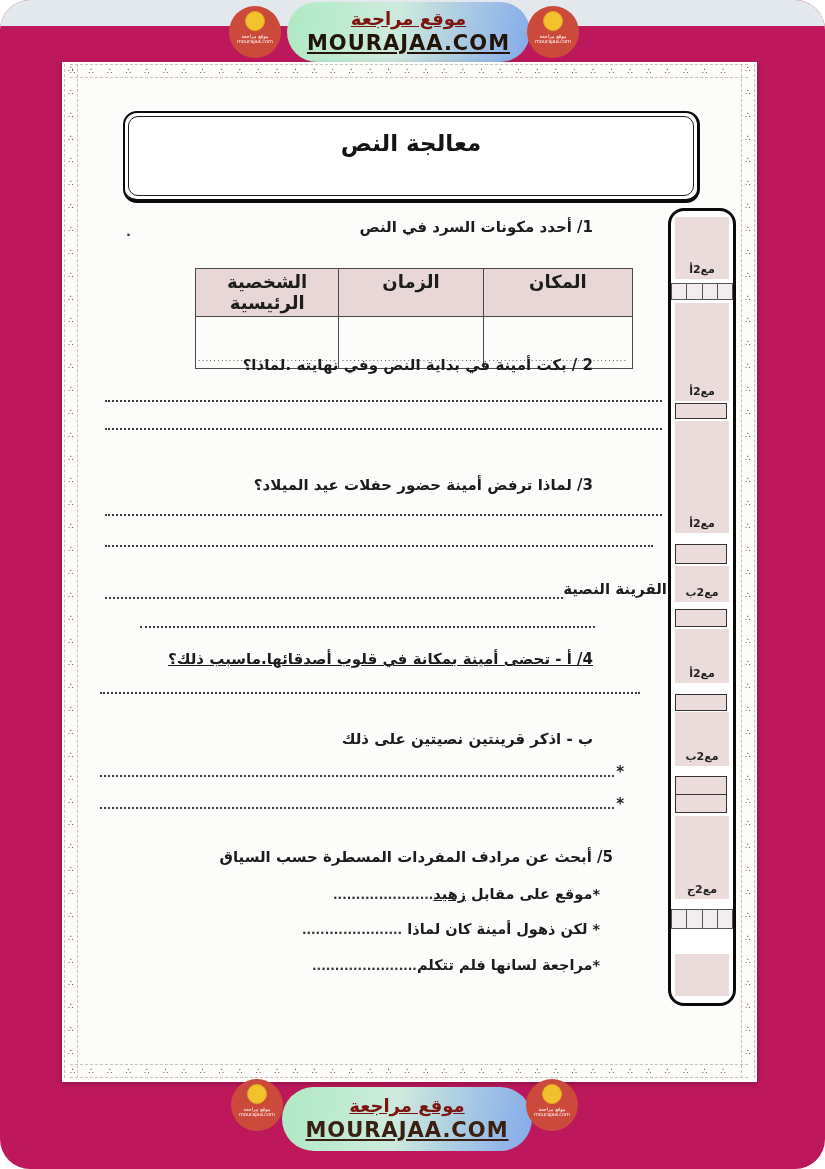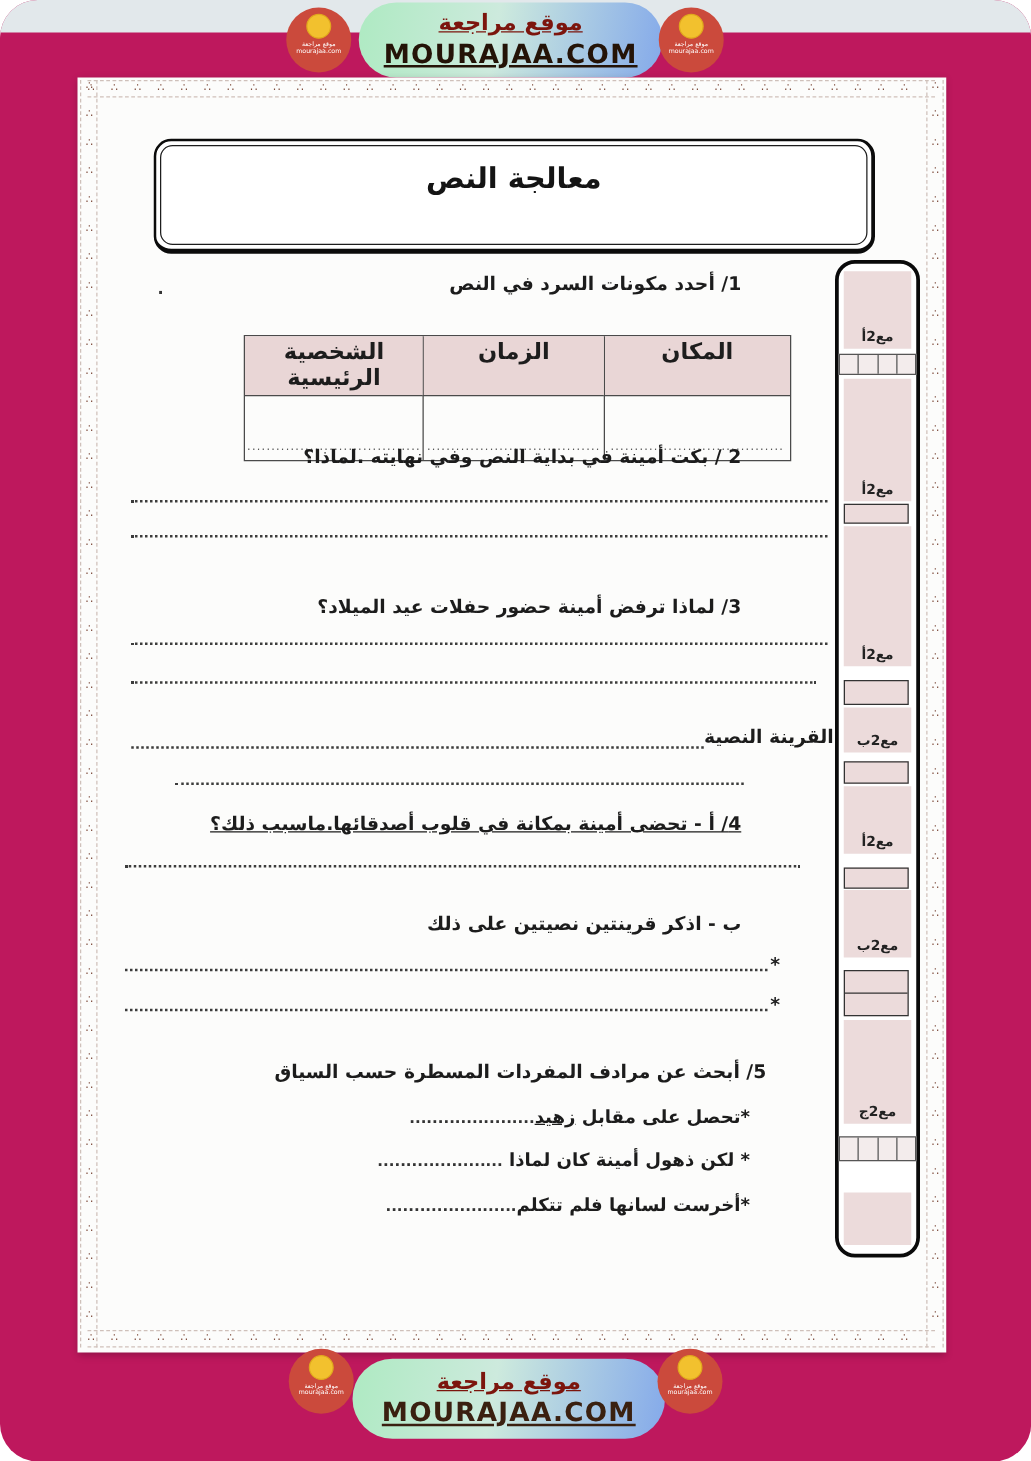--- a/index.html
+++ b/index.html
@@ -157,27 +157,27 @@
       <div class="fill"></div>
     </div>
     <div class="starline" style="left:38px; top:732px; width:524px; height:15px;">
       <span class="star">*</span>
       <div class="fill"></div>
     </div>
 
     <div class="q" style="right:144px; top:786px;">5/ أبحث عن مرادف المفردات المسطرة حسب السياق</div>
 
     <div class="q5item" style="right:157px; top:824px;">
-      <span>*تحصل على مقابل </span><span class="u">زهيد</span><span class="dots-text">......................</span>
+      <span>*موقع على مقابل </span><span class="u">زهيد</span><span class="dots-text">......................</span>
     </div>
     <div class="q5item" style="right:157px; top:859px;">
       <span>* لكن  ذهول أمينة كان لماذا  </span><span class="u"></span><span class="dots-text">......................</span>
     </div>
     <div class="q5item" style="right:157px; top:895px;">
-      <span>*أخرست لسانها فلم تتكلم</span><span class="u"></span><span class="dots-text">.......................</span>
+      <span>*مراجعة لسانها فلم تتكلم</span><span class="u"></span><span class="dots-text">.......................</span>
     </div>
   </div>
 
   <div class="sidebar">
     <div class="sb pinkb" style="top:6px;   left:4px; width:54px; height:62px;">
         <span>مع2أ</span>
       </div>
     <div class="sb cells4" style="top:72px; left:0;   width:62px; height:17px;">
         <div></div>
         <div></div>

